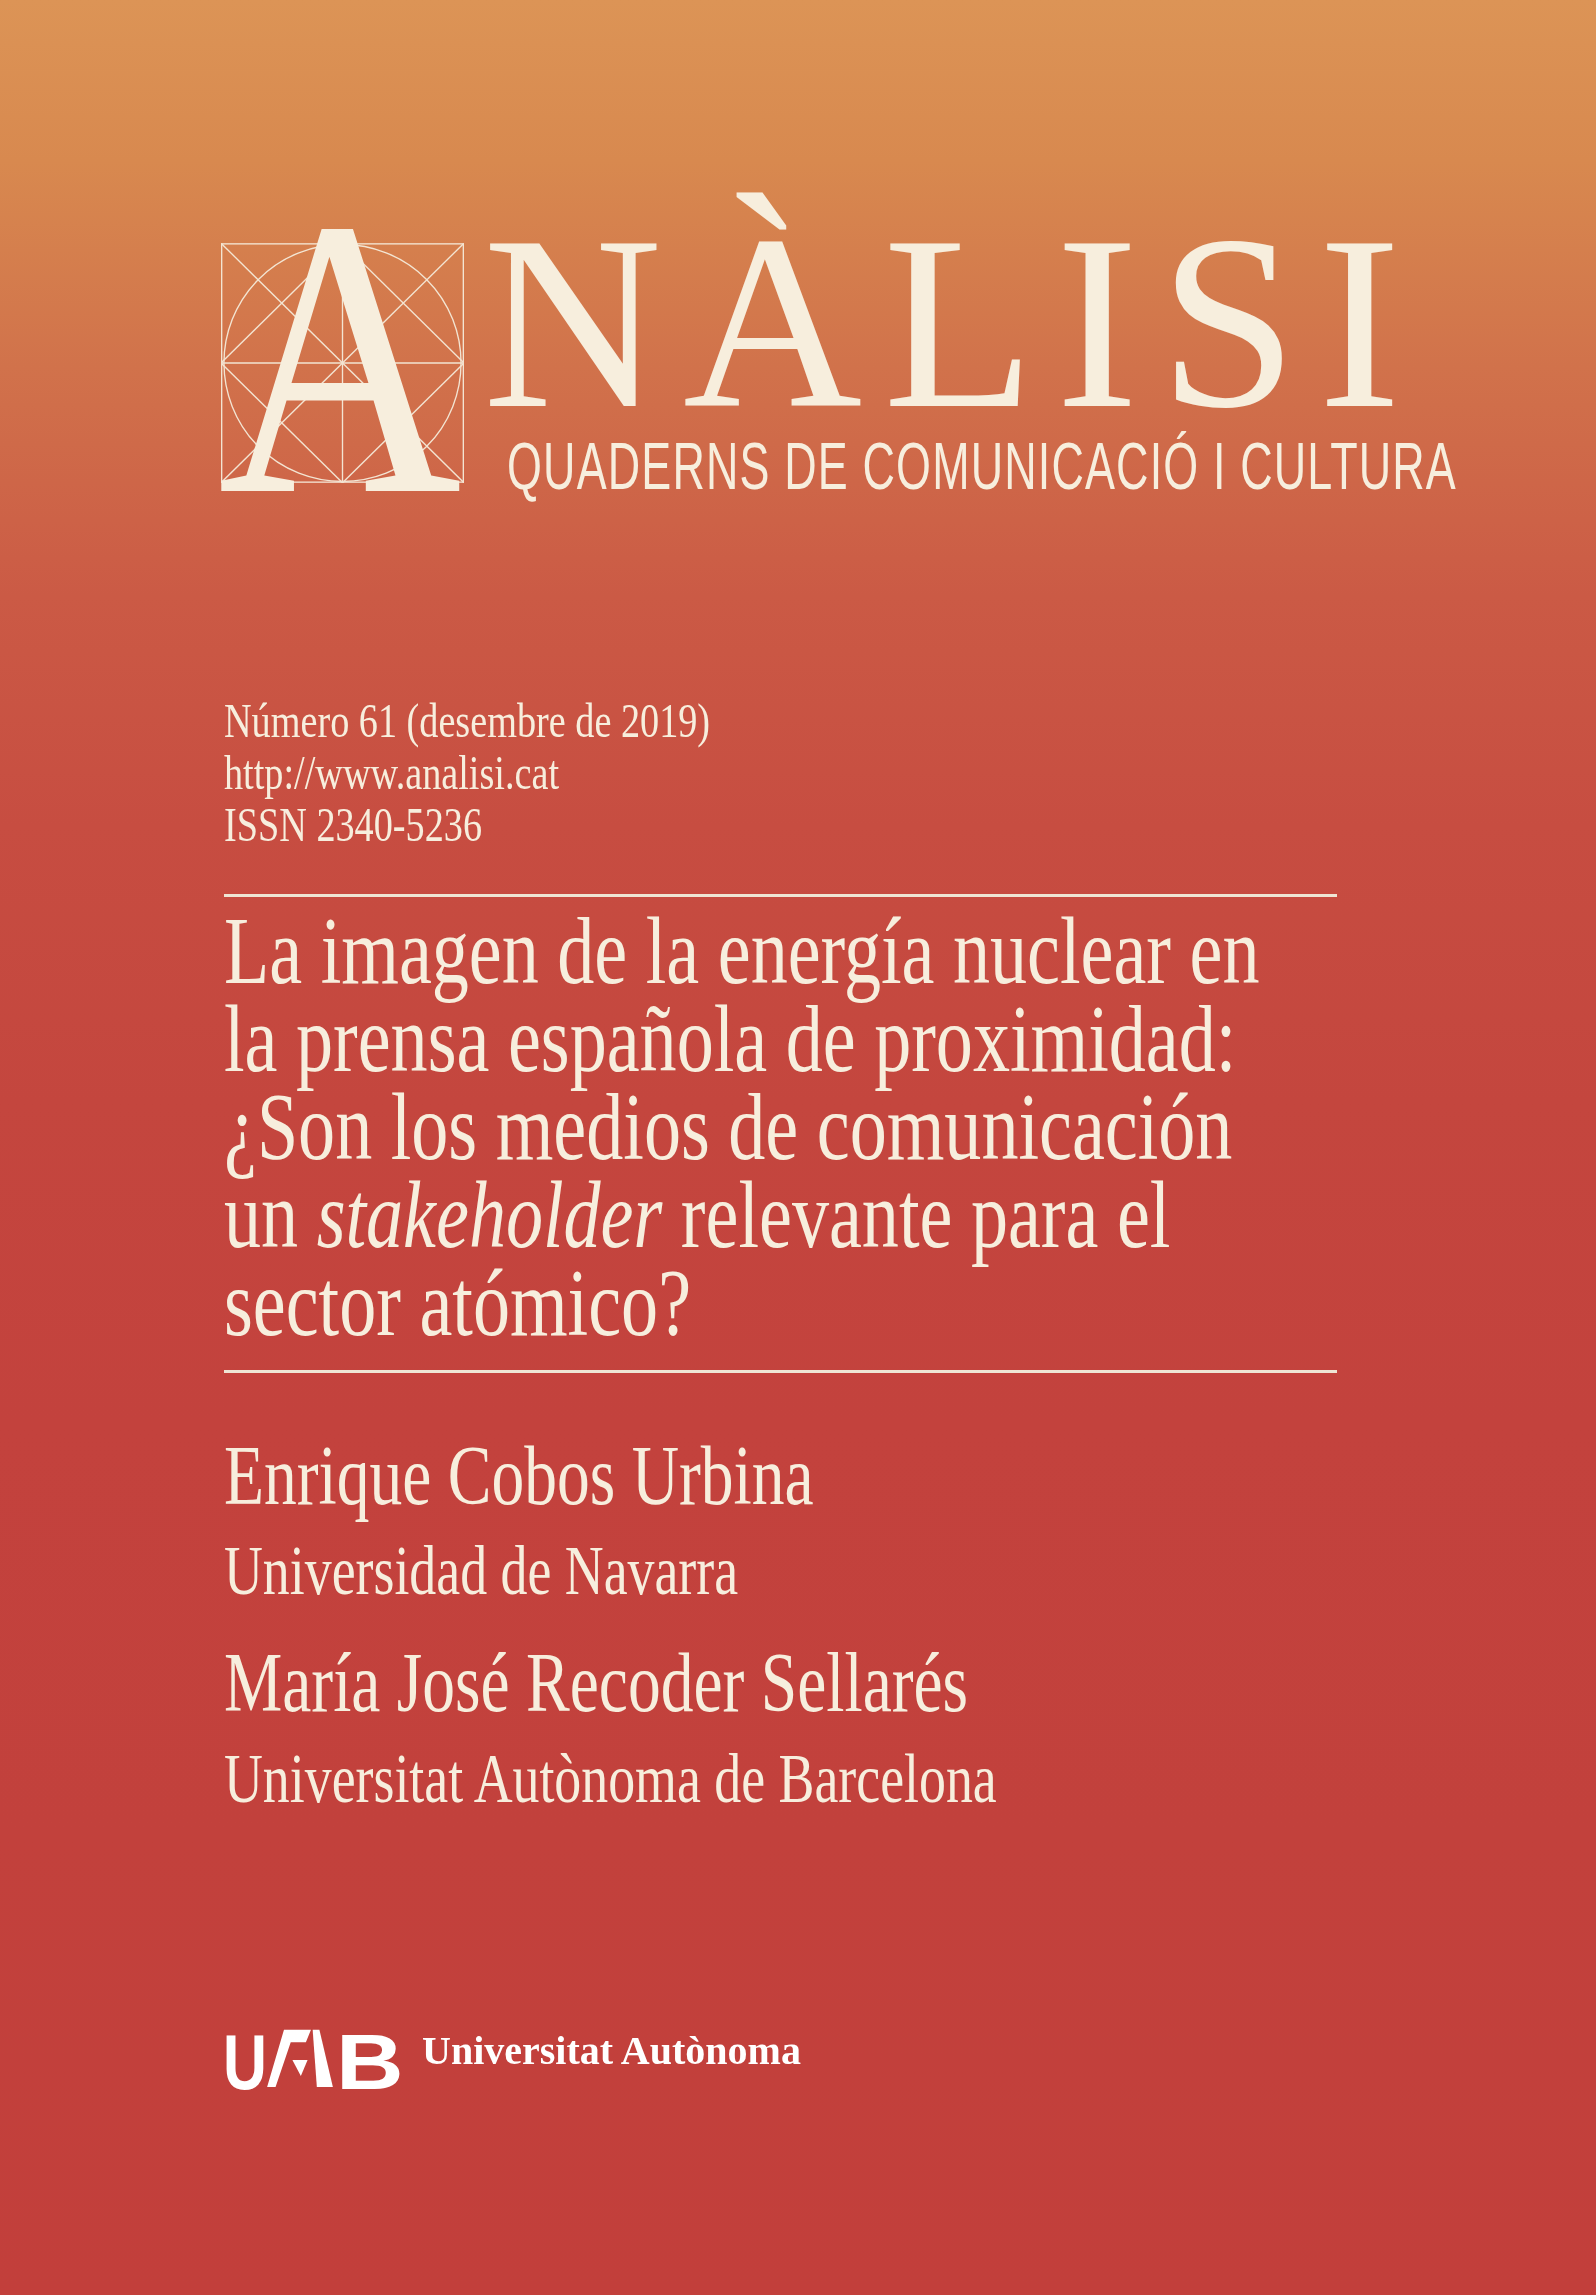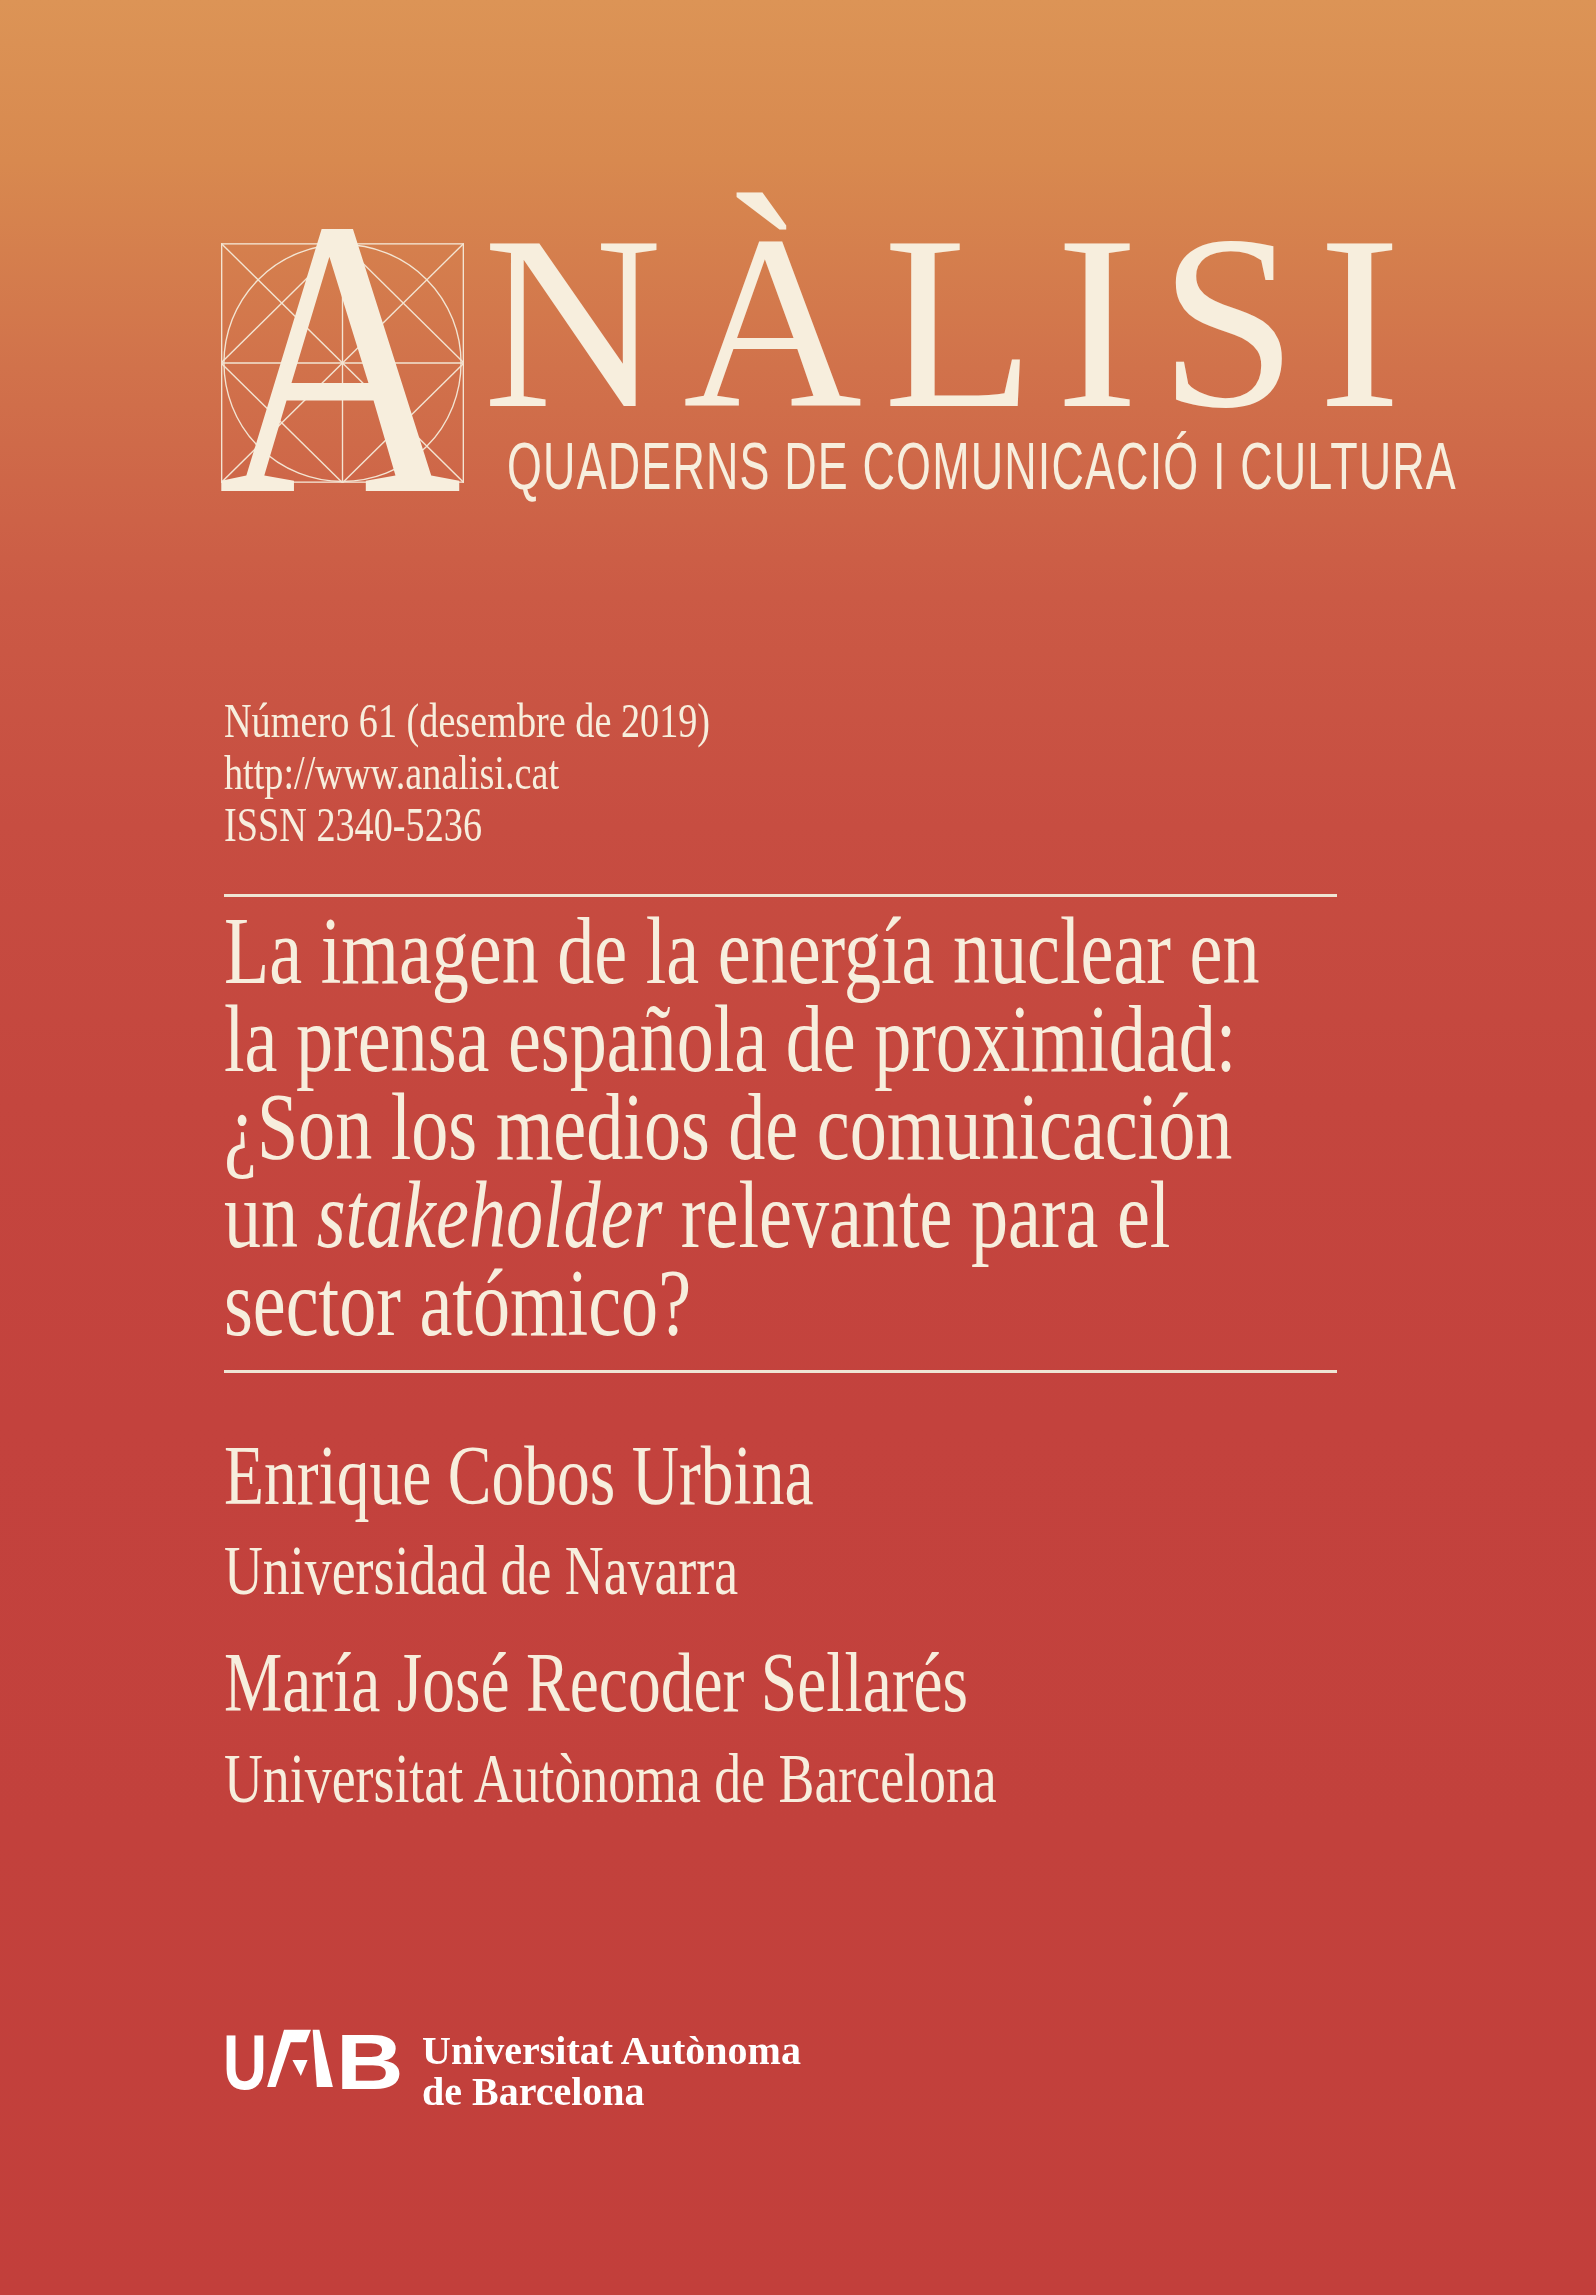--- a/index.html
+++ b/index.html
@@ -158,18 +158,17 @@
         <polygon points="0,70 20,2 52,2 46,17 28,17 10,70"></polygon>
         <polygon points="54,2 62,2 78,70 59,70"></polygon>
         <polygon points="30,38 48,38 40,57"></polygon>
       </g>
     </svg>
 
     <div class="uab-letter" style="left:336px; top:2023px; transform:scaleX(1.2);">B</div>
 
     <div class="uab-text">
       <div>Universitat Autònoma</div>
-      <div>de Barcelona</div>
     </div>
   </div>
 
 </div>
 
 
 </body></html>

